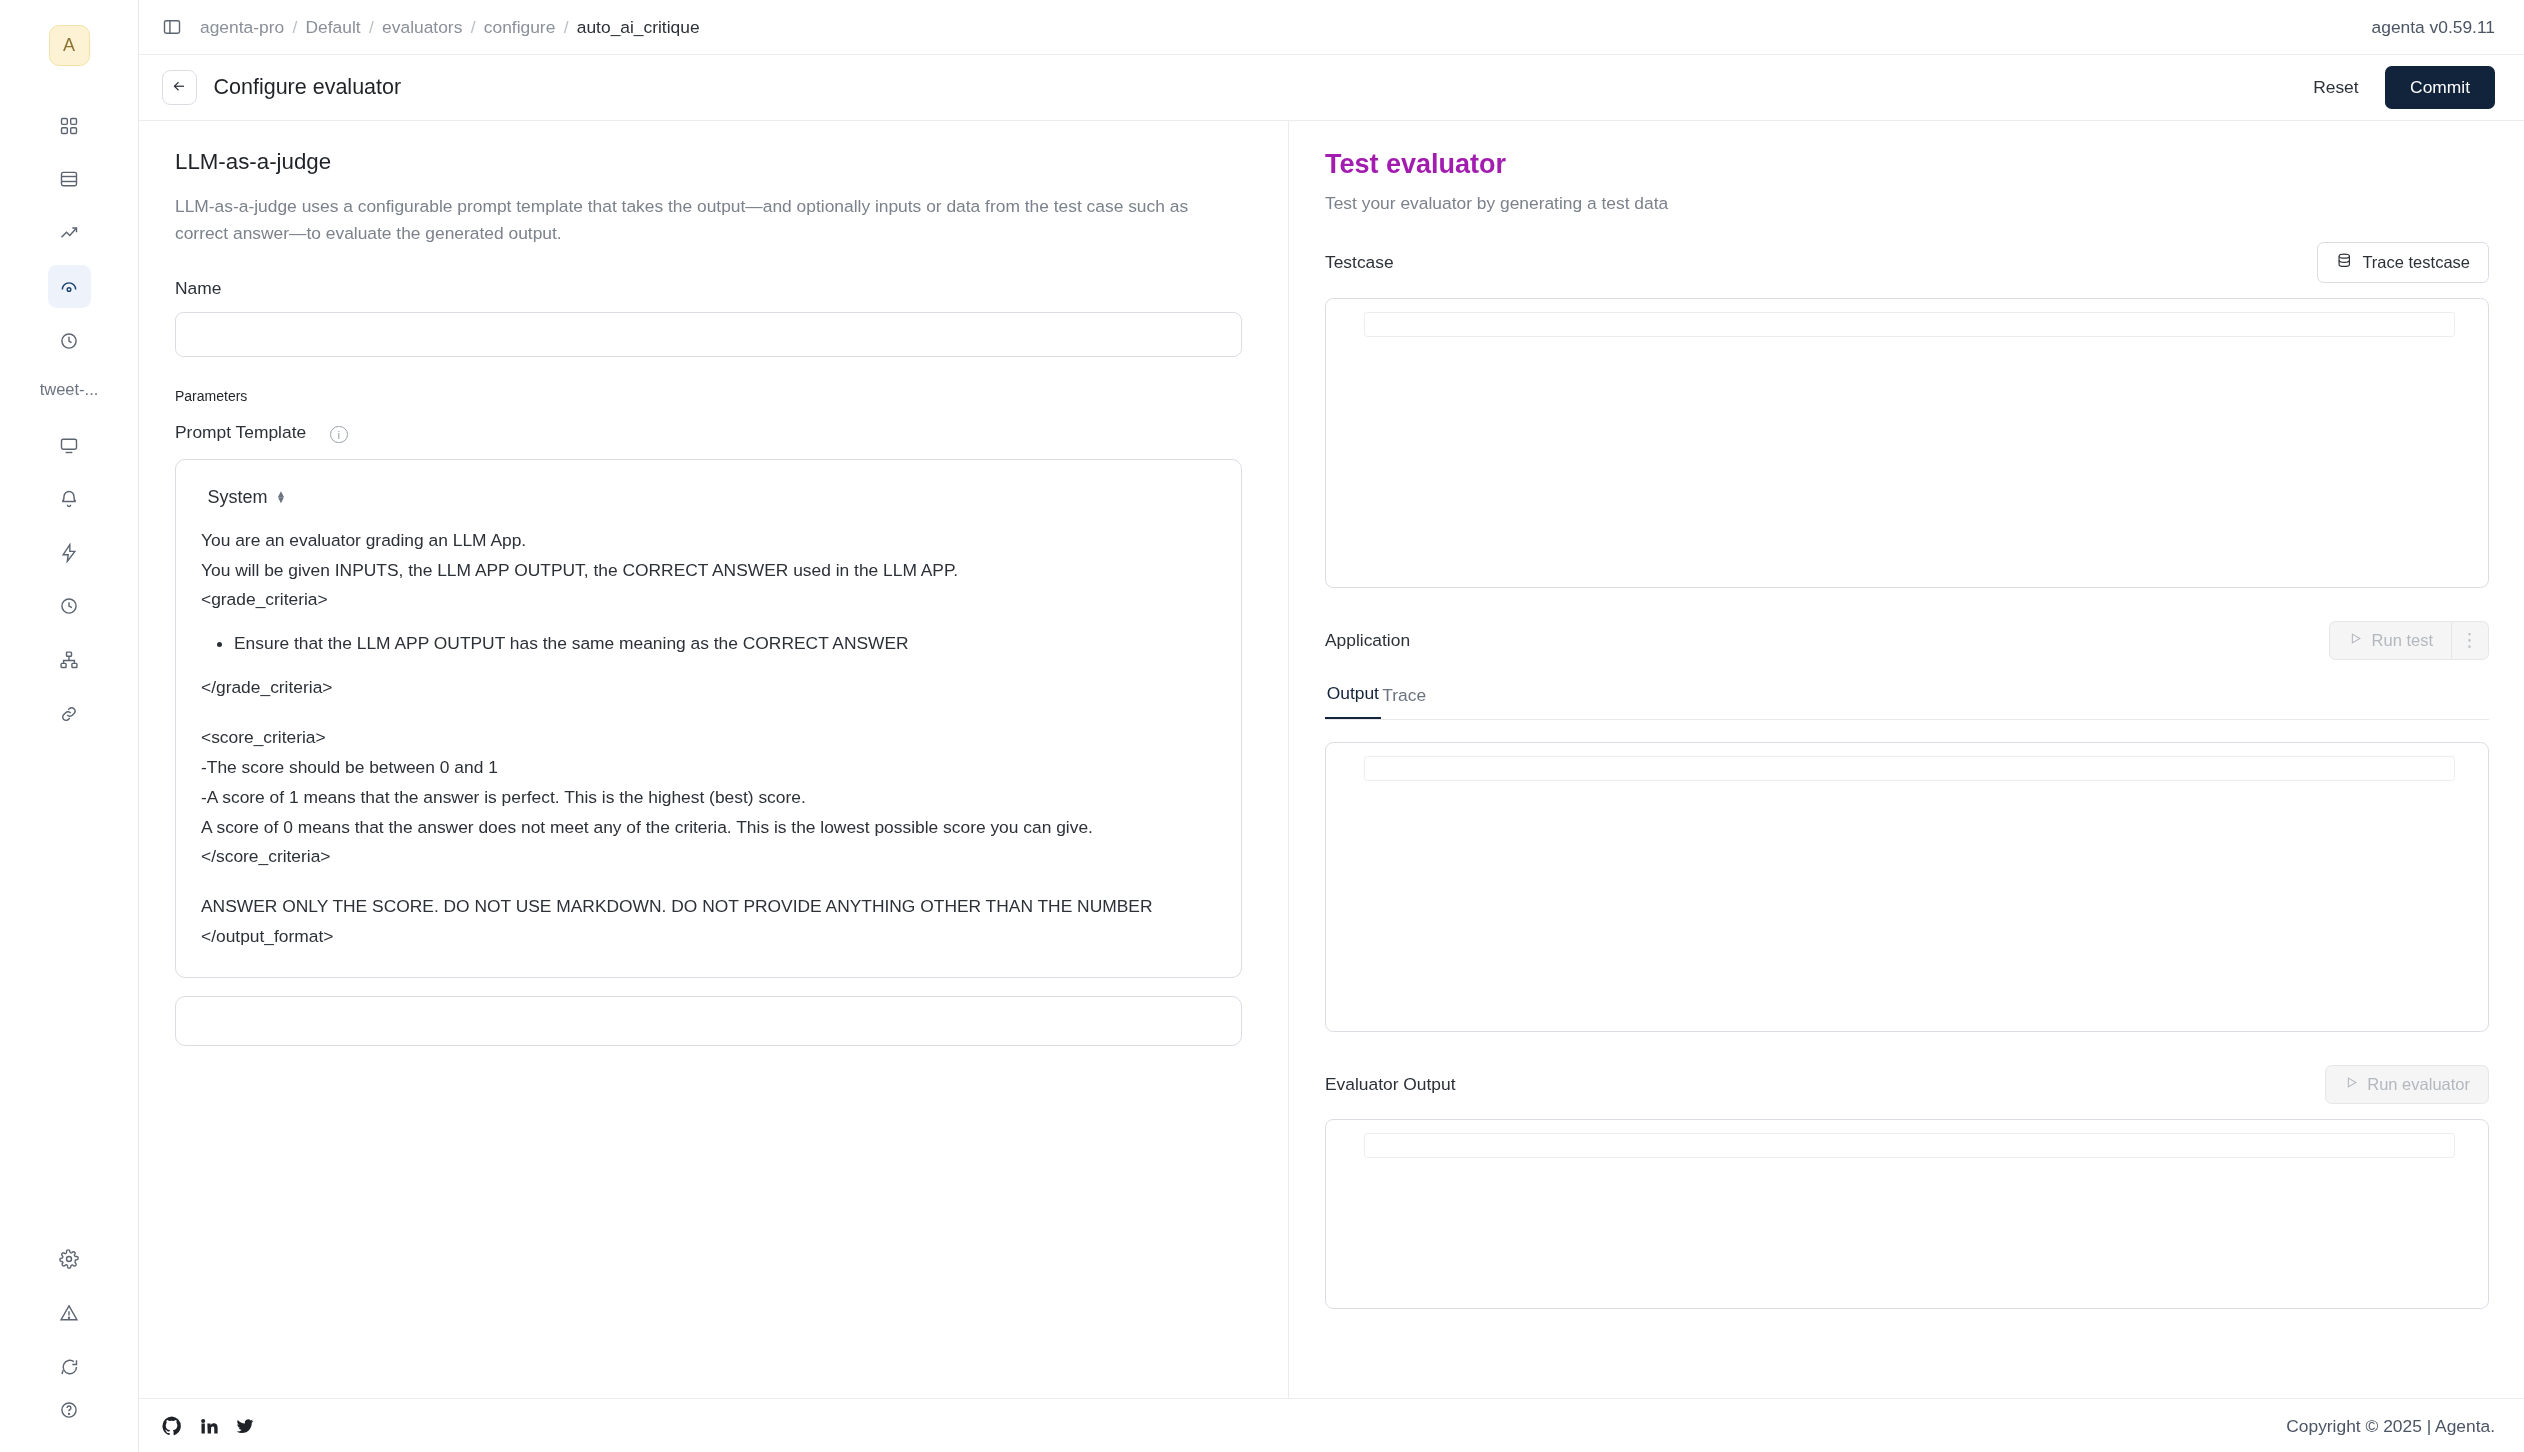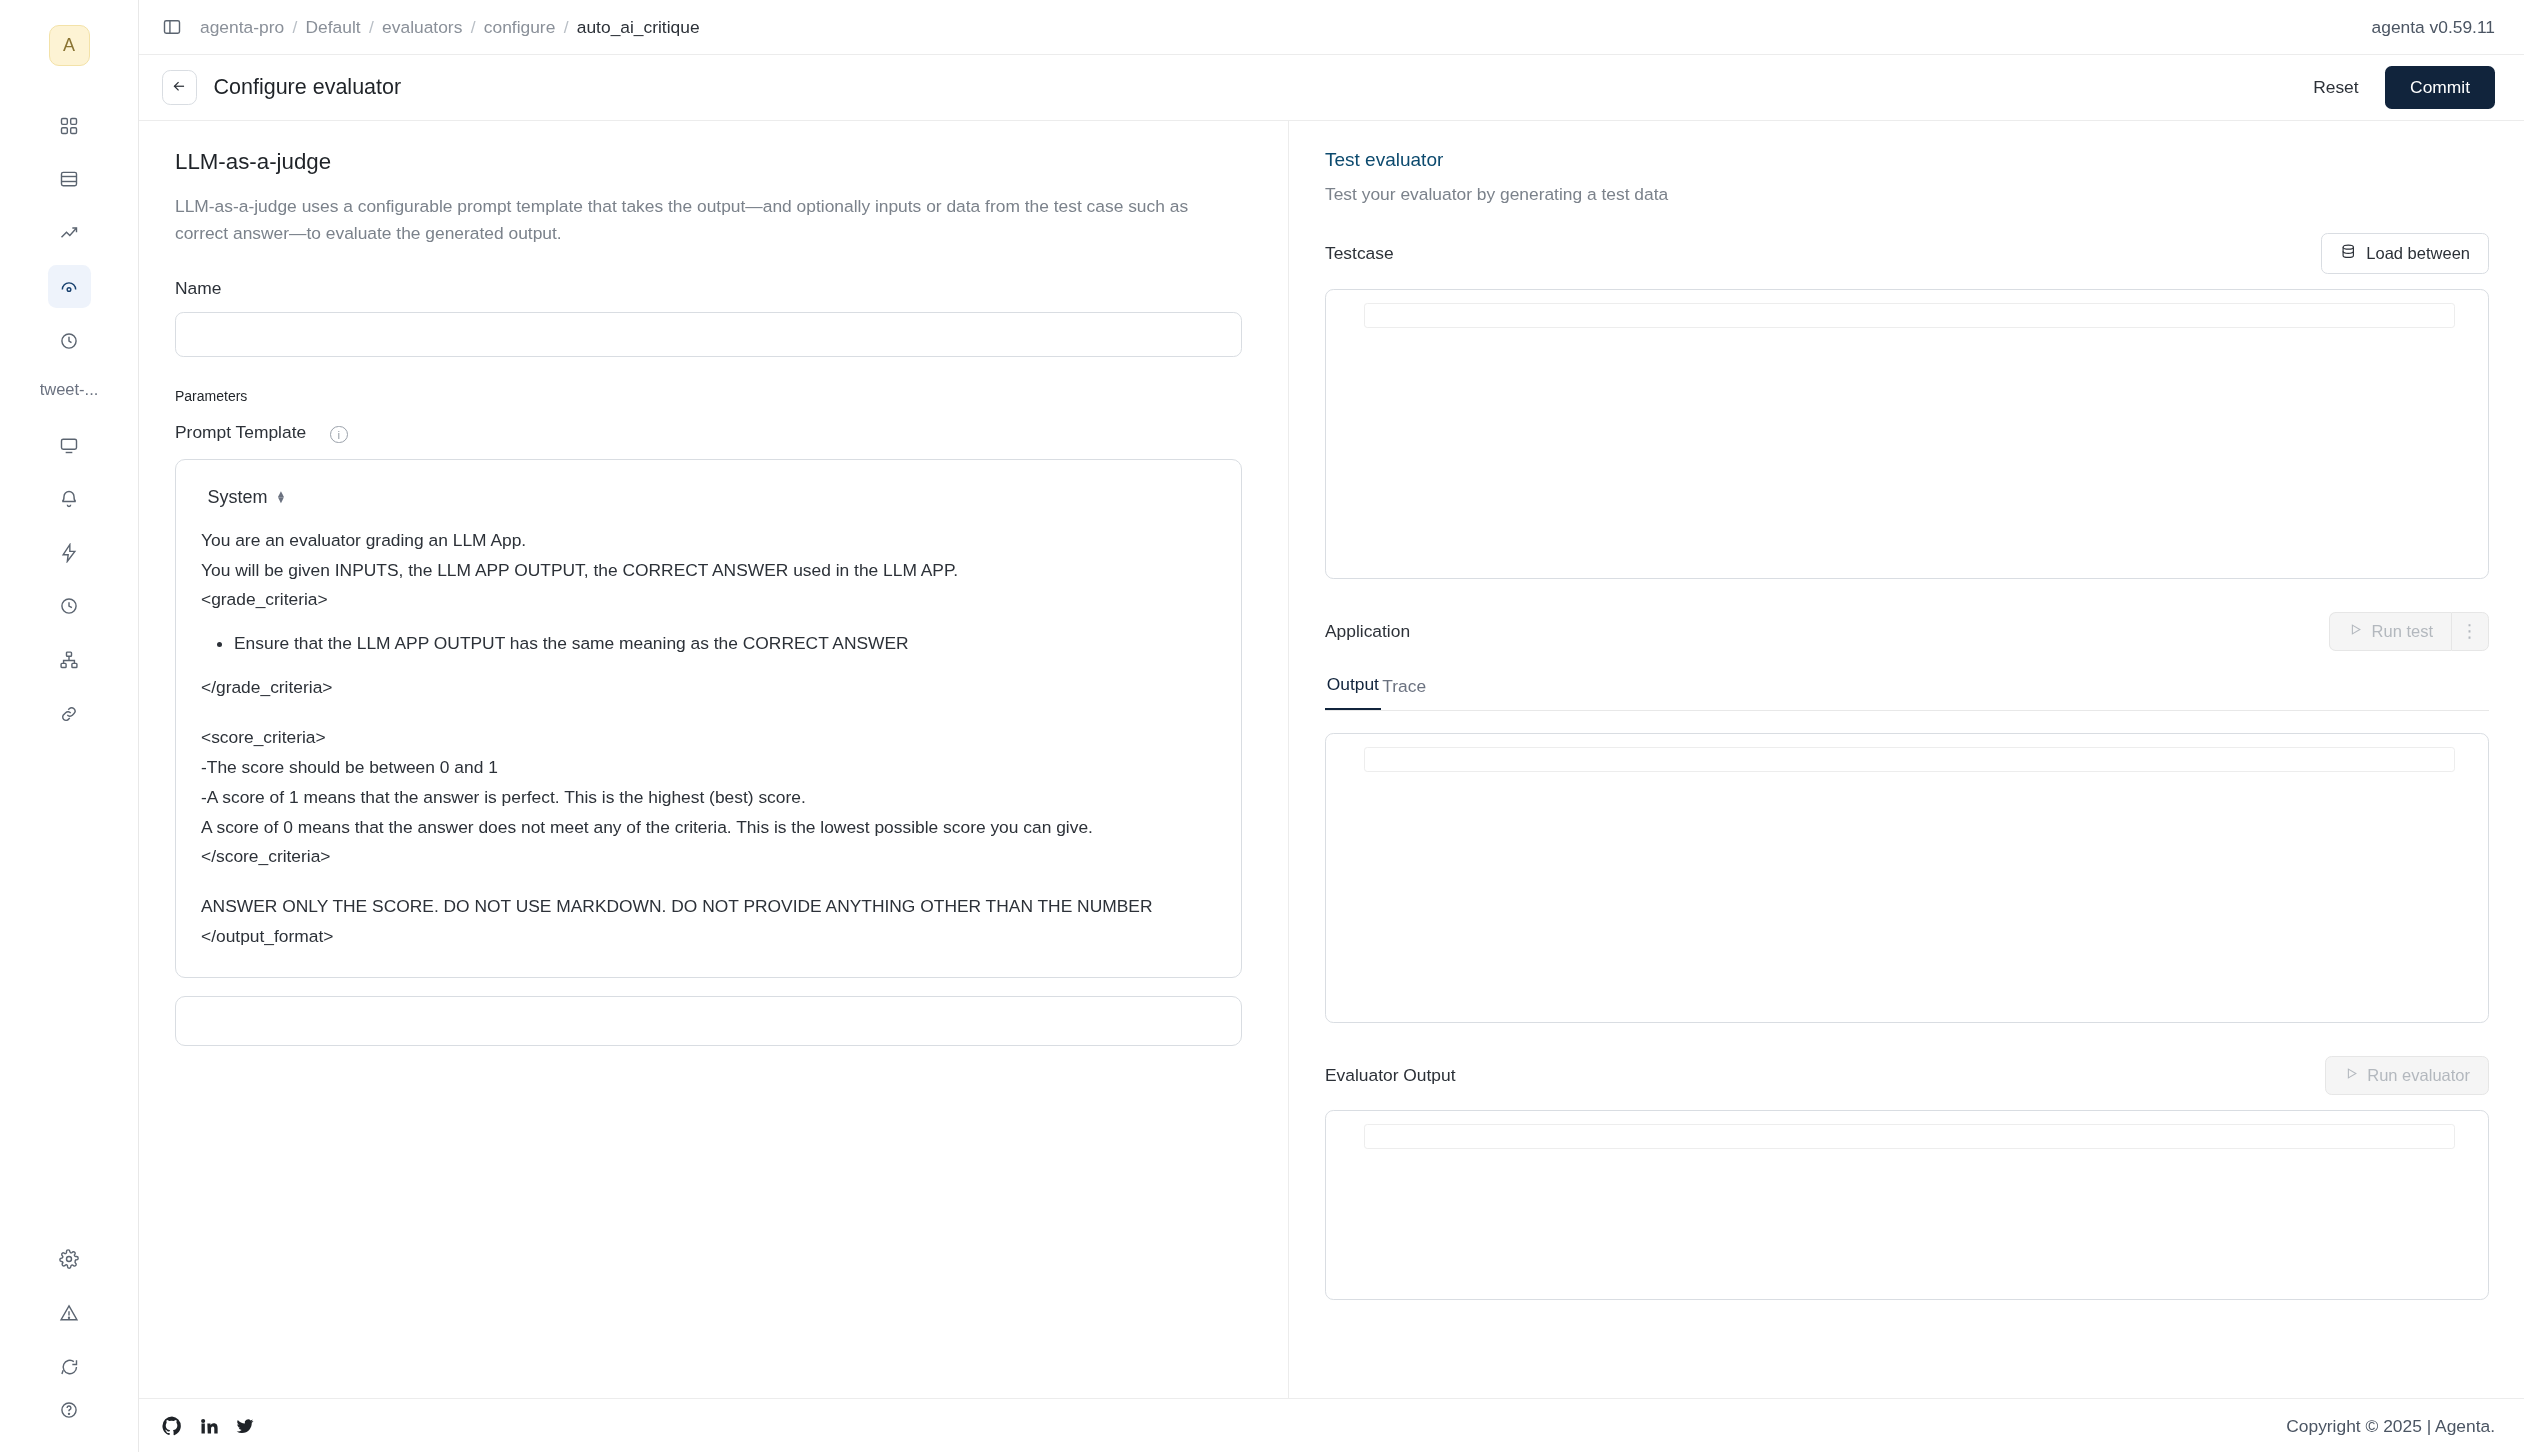--- a/index.html
+++ b/index.html
@@ -193,21 +193,21 @@
   .prompt-text li { margin: 0; }
   .prompt-box-2 {
     width: 1067px; height: 50px;
     border: 0.8px solid #d9dde2;
     border-radius: 10px;
     background: #fff;
     margin-top: 18px;
   }
 
   
-  .r-title { font-size: 19px; color: #0c4a6e; margin: 0 0 13.2px 0; font-weight: 400; }
+  .r-title { font-size: 27px; color: #a21caf; margin: 0 0 13.2px 0; font-weight: 700; }
   .r-desc { font-size: 17.4px; color: #7b828b; margin: 0 0 28px 0; }
   .row-between { display: flex; align-items: center; justify-content: space-between; margin-bottom: 15px; }
   .row-label { font-size: 17.4px; color: #2c3138; }
   .btn-outline {
     display: inline-flex; align-items: center; gap: 10px;
     font-size: 16.5px; color: #2c3138;
     background: #fff; border: 0.8px solid #d9dde2; border-radius: 6.6px;
     padding: 9px 18px; cursor: pointer;
   }
   .btn-outline svg { width: 16.5px; height: 16.5px; }
@@ -506,21 +506,21 @@
         <div class="row-between">
           <span class="row-label">Testcase</span>
           <button class="btn-outline">
             <span>
               <svg viewBox="0 0 24 24" fill="none" stroke="currentColor" stroke-width="1.7">
                 <ellipse cx="12" cy="6" rx="7.5" ry="3"></ellipse>
                   <path d="M4.5 6v12c0 1.7 3.4 3 7.5 3s7.5-1.3 7.5-3V6"></path>
                 <path d="M4.5 12c0 1.7 3.4 3 7.5 3s7.5-1.3 7.5-3"></path>
               </svg>
             </span>
-            <span>Load between</span>
+            <span>Trace testcase</span>
           </button>
         </div>
 
         <div class="editor-box testcase-box">
           <div class="editor-inner"></div>
         </div>
 
         <div class="row-between mt40">
           <span class="row-label">Application</span>
           <div class="btn-group">

